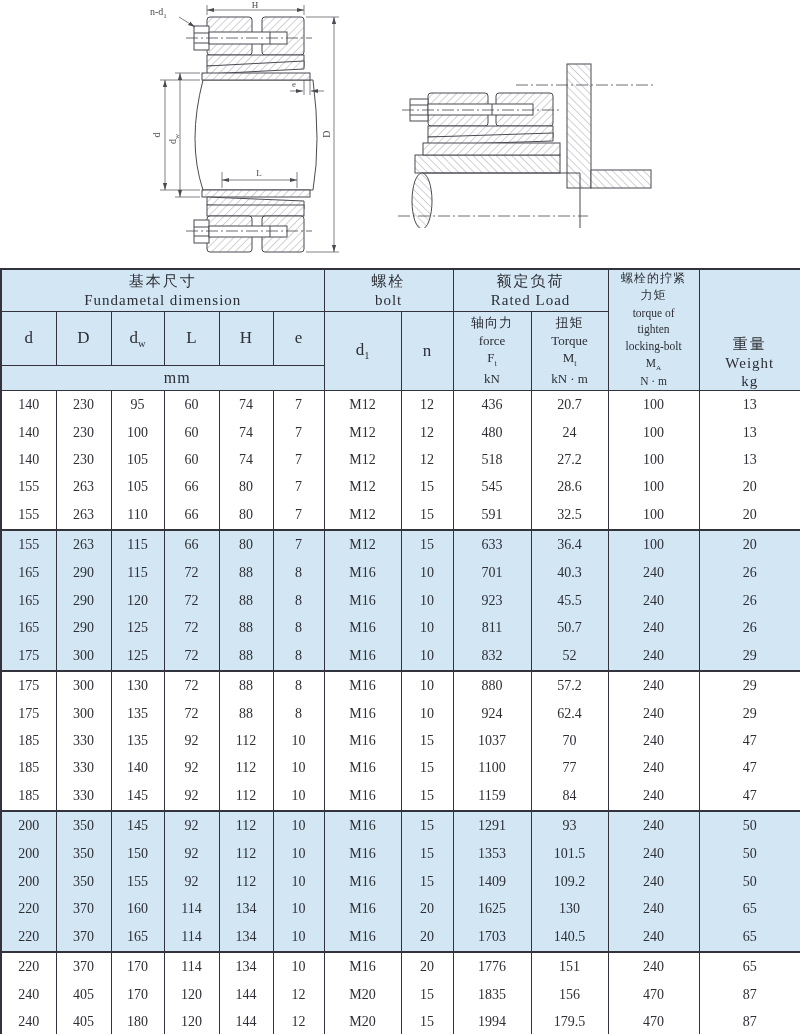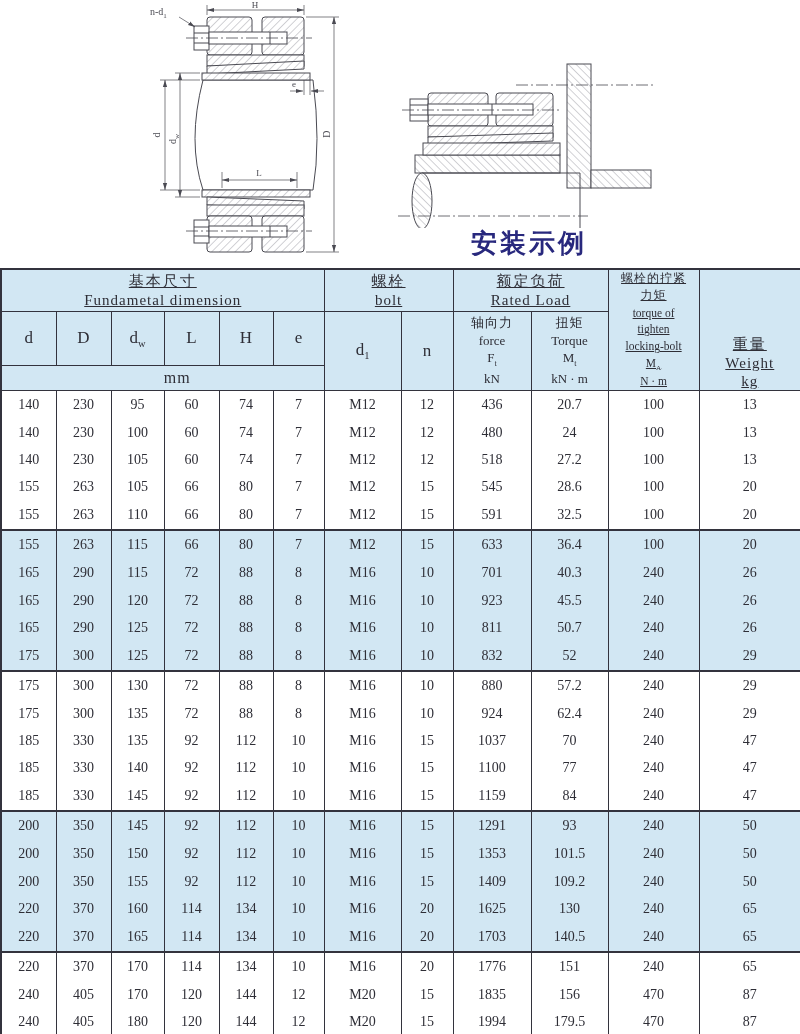--- a/index.html
+++ b/index.html
@@ -39,21 +39,21 @@
   }
   thead th {
     border: 1px solid var(--line);
     background: var(--band);
     font-weight: normal;
     padding: 0;
     text-align: center;
     vertical-align: middle;
     color: var(--ink);
   }
-  tr.h-a { height: 42px; text-decoration: underline; }
+  tr.h-a { height: 42px; }
   tr.h-b { height: 50px; }
   tr.h-c { height: 25px; }
   .zh { font-size: 15px; line-height: 1.3; letter-spacing: 2px; }
   .en { font-size: 15px; line-height: 1.2; letter-spacing: 1px; }
   .sym-big { font-size: 17px; }
   .unit-mm { font-size: 16px; letter-spacing: 1px; padding-left: 29px; }
   .sub-cell .zh2 { font-size: 13px; line-height: 1.35; letter-spacing: 1px; }
   .sub-cell .ln  { font-size: 13px; line-height: 1.35; }
   .locking-cell .zh2 { font-size: 12px; line-height: 1.45; letter-spacing: 1px; }
   .locking-cell .ln  { font-size: 11.5px; line-height: 1.45; }
@@ -193,21 +193,20 @@
       <rect x="30" y="46" width="105" height="11" fill="#ffffff"></rect>
       <line x1="94" y1="46" x2="94" y2="57"></line>
     </g>
     <g stroke="var(--draw)" stroke-width="0.8" stroke-dasharray="12 3 2 3">
       <line x1="4" y1="52" x2="162" y2="52"></line>
       <line x1="118" y1="27" x2="258" y2="27"></line>
       <line x1="0" y1="158" x2="190" y2="158"></line>
     </g>
   </svg>
 
-  <div class="caption">安装示例</div>
 </div>
 
 <table class="dims">
   <colgroup>
     <col style="width:55px">
       <col style="width:55px">
       <col style="width:53px">
     <col style="width:55px">
       <col style="width:54px">
       <col style="width:51px">

